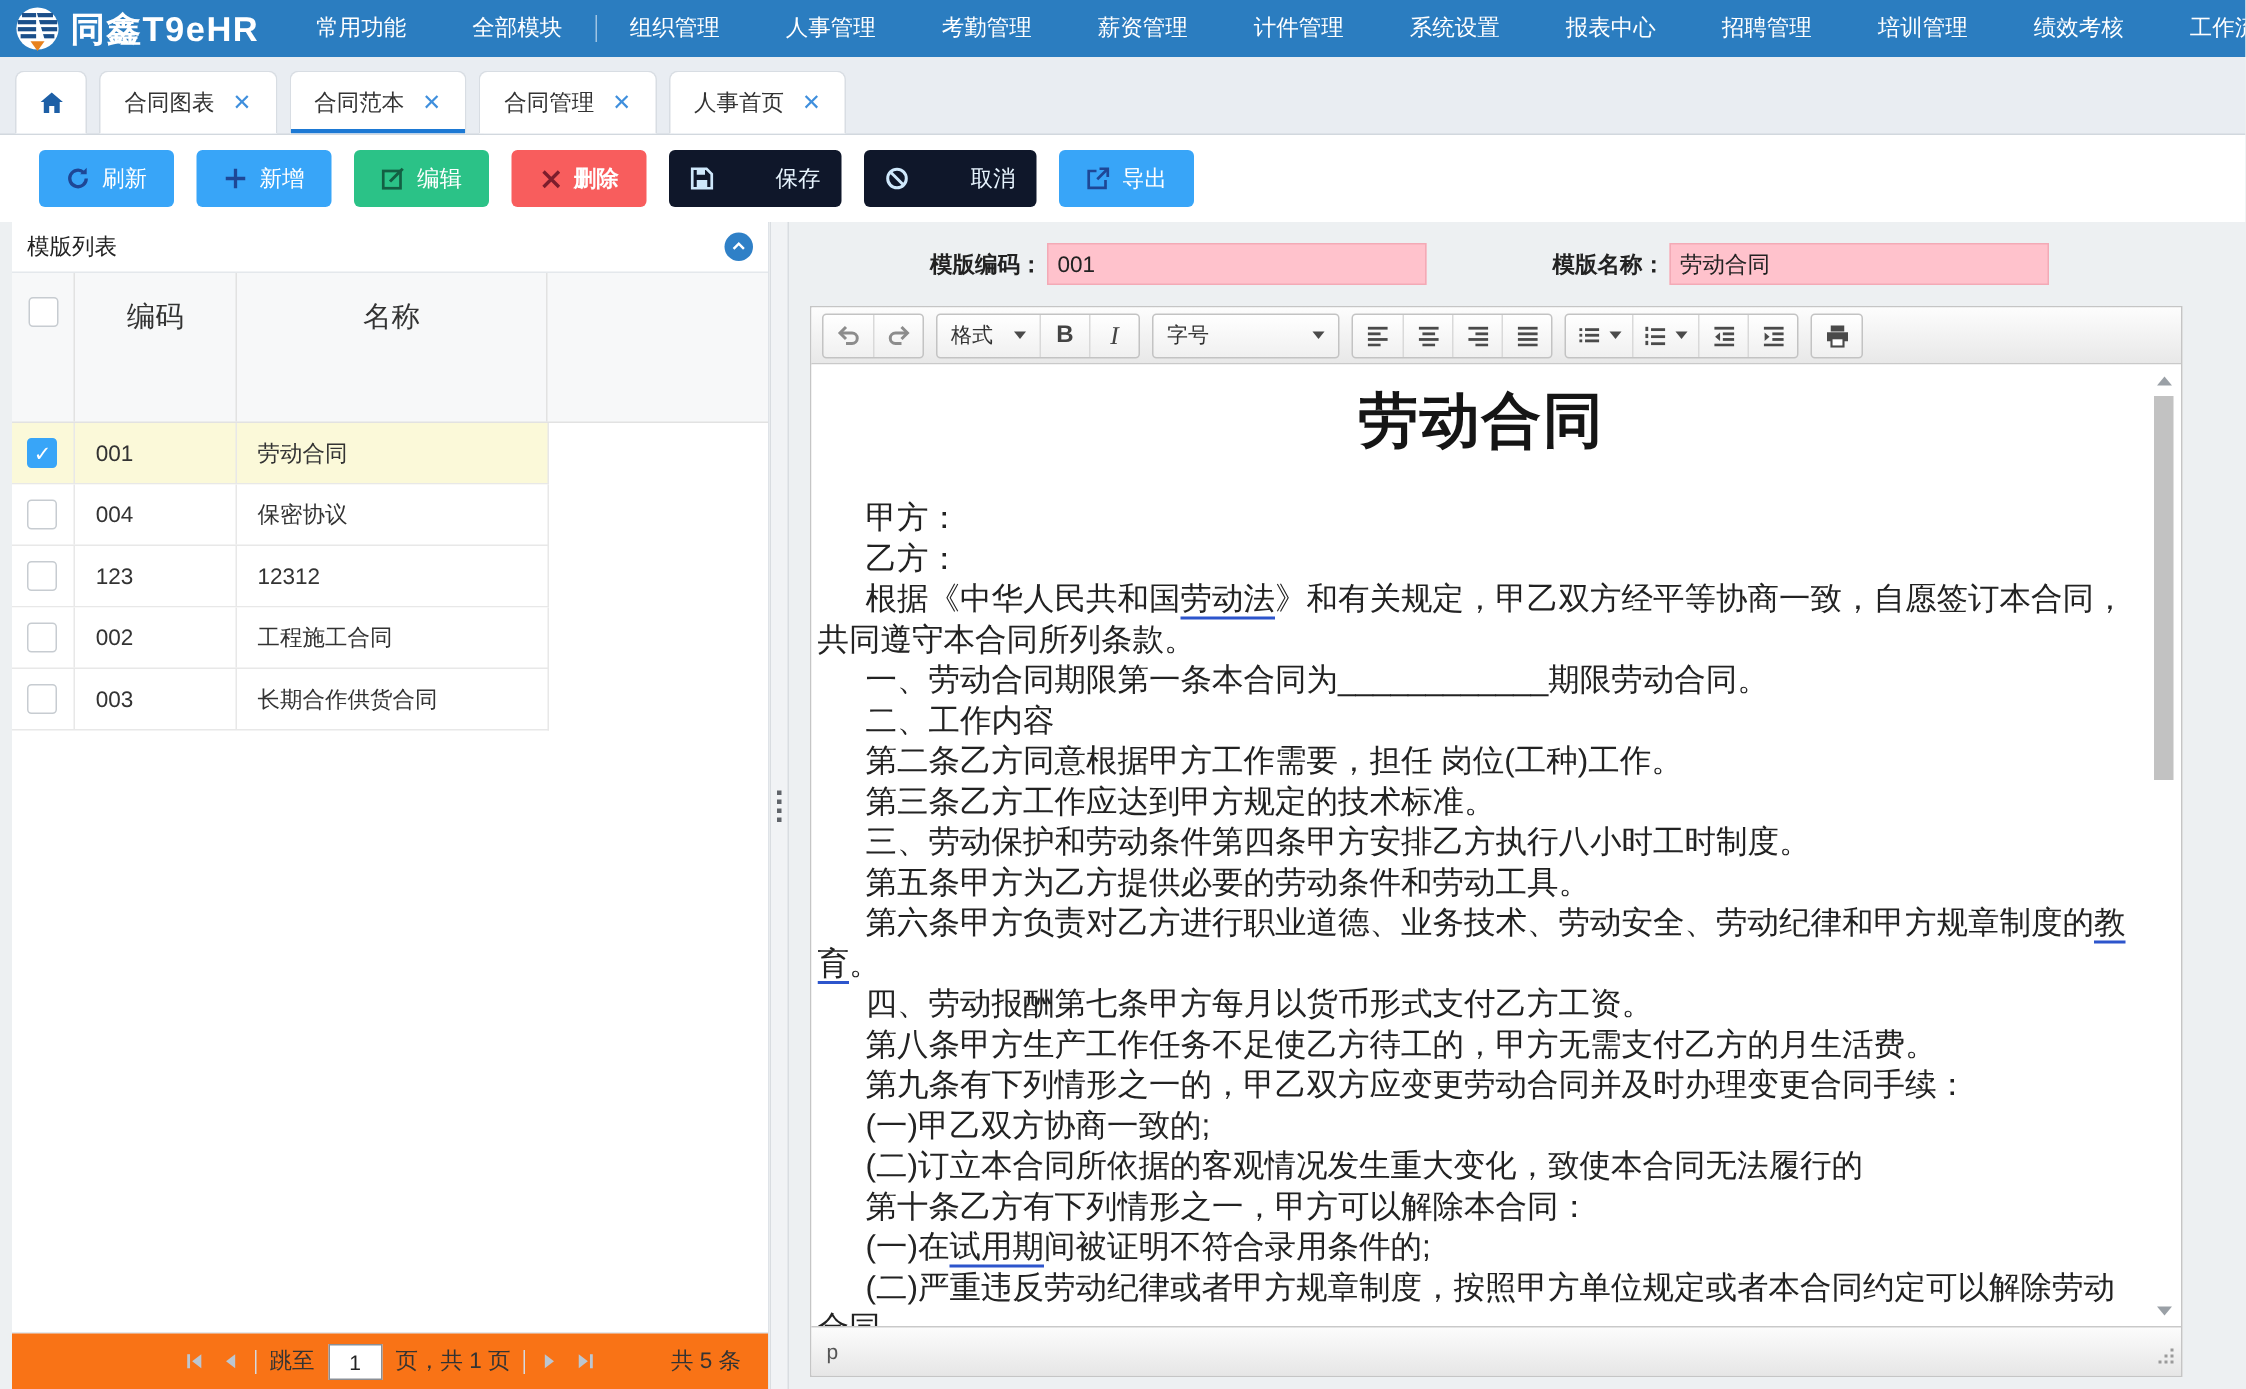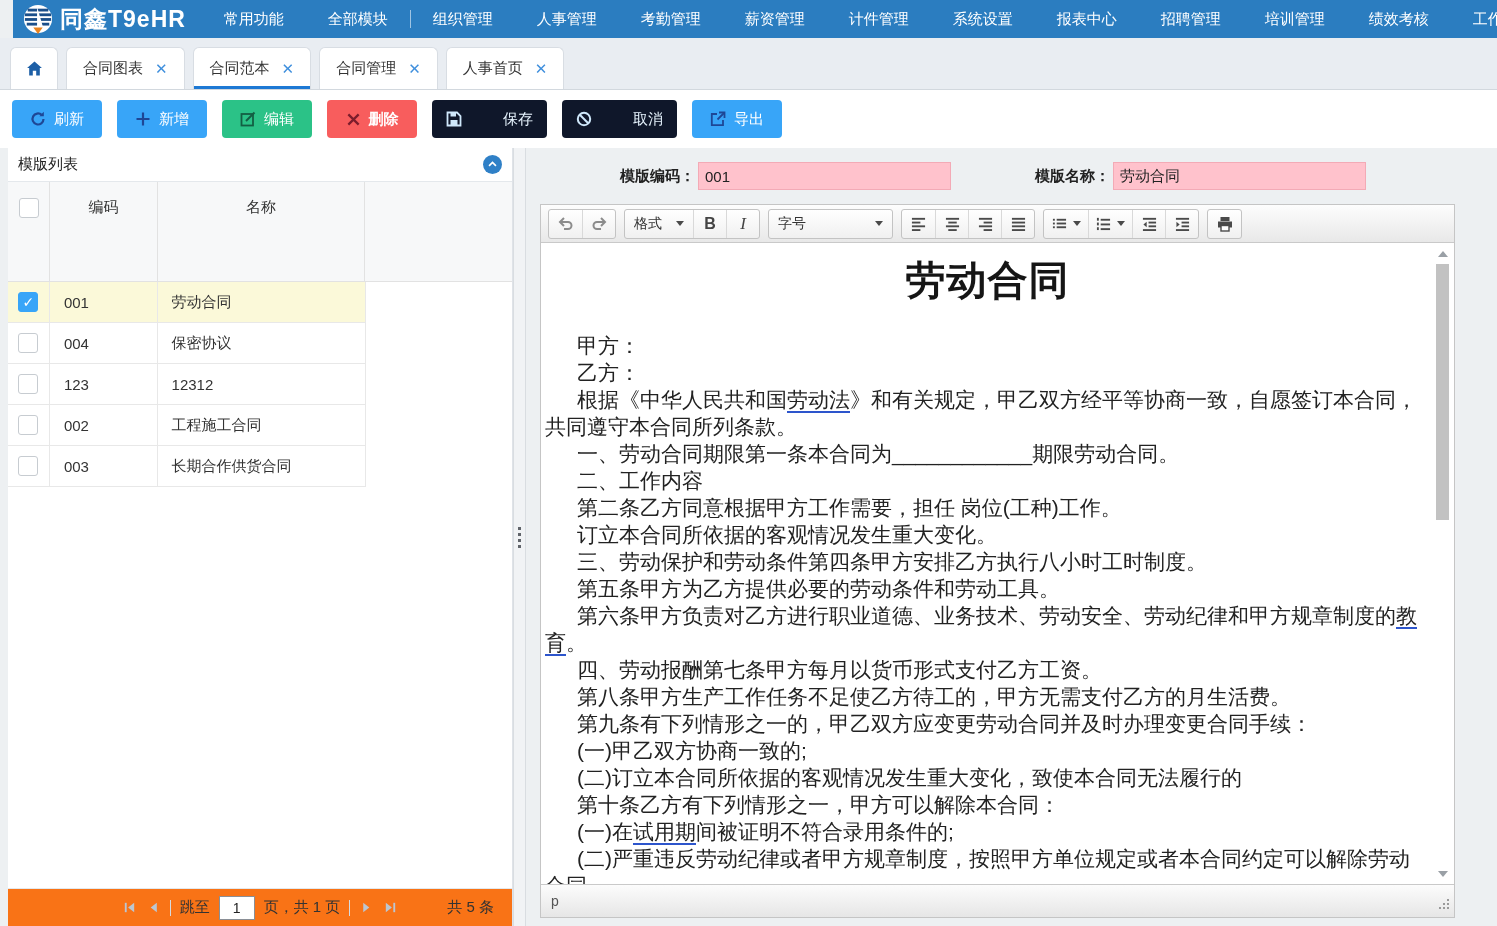--- a/index.html
+++ b/index.html
@@ -1,42 +1,42 @@
 <!DOCTYPE html>
 <html><head>
 <meta charset="utf-8">
 <style>
   * { margin:0; padding:0; box-sizing:border-box; }
   html,body { width:1497px; height:926px; overflow:hidden;
     font-family:"Liberation Sans","DejaVu Sans",sans-serif; background:#edf0f2; }
   .app { width:1497px; height:926px; position:relative; display:flex; flex-direction:column; }
 
   
-  .topnav { height:38px; background:#2b7dc0; display:flex; align-items:center; color:#fff; flex:0 0 auto;margin-left:13px; }
+  .topnav { height:38px; background:#2b7dc0; display:flex; align-items:center; color:#fff; flex:0 0 auto; }
   .logo { display:flex; align-items:center; gap:7px; padding:0 16px 0 10px; }
   .logo-globe { width:30px; height:30px; display:block; }
   .logo-text { font-size:23px; font-weight:bold; letter-spacing:1px; white-space:nowrap; }
   .menu { display:flex; align-items:center; height:100%; font-size:15px; }
   .menu-item { padding:0 22px; line-height:38px; cursor:pointer; white-space:nowrap; }
   .menu-divider { width:1px; height:18px; background:rgba(255,255,255,.55); }
 
   
   .tabbar { height:52px; background:#e9edf2; border-bottom:1px solid #d2d8de; display:flex;
     align-items:flex-end; padding-left:10px; gap:8px; flex:0 0 auto; }
   .tab { height:42px; background:#fff; border:1px solid #d8dde3; border-bottom:none;
     border-radius:6px 6px 0 0; display:flex; align-items:center; padding:0 16px; font-size:15px;
     color:#333; gap:12px; position:relative; cursor:pointer; }
   .tab.home { width:48px; justify-content:center; padding:0; }
   .tab.active { box-shadow:inset 0 -3px 0 #1d79d4; }
   .tab-label { white-space:nowrap; }
   .tab-close { color:#3f8fdd; font-size:15px; font-weight:bold; line-height:1; }
 
   
   .actionbar { height:58px; background:#fff; display:flex; align-items:center; gap:15px;
-    padding-left:12px; flex:0 0 auto; }
+    padding-left:26px; flex:0 0 auto; }
   .btn { height:38px; min-width:90px; border:none; border-radius:4px; color:#fff; font-size:15px;
     display:inline-flex; align-items:center; justify-content:center; gap:8px; cursor:pointer; padding:0 14px; }
   .btn svg { display:block; }
   .btn-blue  { background:#38a5f8; } .btn-blue  svg { color:#1e4796; }
   .btn-green { background:#2bc287; } .btn-green svg { color:#135f43; }
   .btn-red   { background:#f85d5d;font-weight:bold; } .btn-red   svg { color:#7c1d2c; }
   .btn-disabled { background:#0f172a; color:#e7f4fe; cursor:default;gap:41px; }
   .btn-disabled svg { color:#cfe8fb; }
 
   
@@ -44,21 +44,21 @@
 
   
   .left-panel { width:505px; margin-left:8px; background:#fff; position:relative;
     border-right:1px solid #dfe3e8; display:flex; flex-direction:column; }
   .panel-header { height:34px; border-bottom:1px solid #e4e8ec; display:flex; align-items:center;
     justify-content:space-between; padding:0 10px; font-weight:normal; font-size:15px; color:#222; flex:0 0 auto;}
   .collapse-btn { width:19px; height:19px; border-radius:50%; background:#2f80c7; display:flex;
     align-items:center; justify-content:center; cursor:pointer; }
   .grid { flex:1; overflow:hidden; }
   .grid-header { height:100px; background:#f7f8f9; display:flex; border-bottom:1px solid #e2e2e2; }
-  .gh-cell { border-right:1px solid #e2e2e2; padding-top:16px; text-align:center; font-size:15px; color:#333; }
+  .gh-cell { border-right:1px solid #e2e2e2; padding-top:16px; text-align:center; font-size:19px; color:#333; }
   .gh-cb { width:42px; } .gh-code { width:108px; } .gh-name { width:207px; }
   .gh-rest { flex:1; border-right:none; }
   .cb { width:20px; height:20px; border:1px solid #c7ccd1; border-radius:3px; background:#fff;
     display:inline-flex; align-items:center; justify-content:center; cursor:pointer;
     font-size:14px; color:#fff; line-height:1; }
   .cb.checked { background:#38a5f8; border-color:#38a5f8; }
   .gh-cb .cb { margin-top:0; }
   .grid-row { width:358px; height:41px; display:flex; border-bottom:1px solid #e8e8e8;
     border-right:1px solid #e8e8e8; cursor:pointer; background:#fff; }
   .grid-row.selected { background:#fbf9d9; }
@@ -470,21 +470,21 @@
         <div class="ed-content">
           <div class="doc">
             <h1 class="doc-title">劳动合同</h1>
             <div id="doc-paragraphs">
                 <p><span>甲方：</span></p>
                 <p><span>乙方：</span></p>
                 <p><span>根据《中华人民共和国</span><span class="doc-link">劳动法</span><span>》和有关规定，甲乙双方经平等协商一致，自愿签订本合同，共同遵守本合同所列条款。</span></p>
                 <p><span>一、劳动合同期限第一条本合同为____________期限劳动合同。</span></p>
                 <p><span>二、工作内容</span></p>
                 <p><span>第二条乙方同意根据甲方工作需要，担任 岗位(工种)工作。</span></p>
-                <p><span>订立本合同所依据的客观情况发生重大变化。</span></p>
+                <p><span>第三条乙方工作应达到甲方规定的技术标准。</span></p>
                 <p><span>三、劳动保护和劳动条件第四条甲方安排乙方执行八小时工时制度。</span></p>
                 <p><span>第五条甲方为乙方提供必要的劳动条件和劳动工具。</span></p>
                 <p><span>第六条甲方负责对乙方进行职业道德、业务技术、劳动安全、劳动纪律和甲方规章制度的</span><span class="doc-link">教育</span><span>。</span></p>
                 <p><span>四、劳动报酬第七条甲方每月以货币形式支付乙方工资。</span></p>
                 <p><span>第八条甲方生产工作任务不足使乙方待工的，甲方无需支付乙方的月生活费。</span></p>
                 <p><span>第九条有下列情形之一的，甲乙双方应变更劳动合同并及时办理变更合同手续：</span></p>
                 <p><span>(一)甲乙双方协商一致的;</span></p>
                 <p><span>(二)订立本合同所依据的客观情况发生重大变化，致使本合同无法履行的</span></p>
                 <p><span>第十条乙方有下列情形之一，甲方可以解除本合同：</span></p>
                 <p><span>(一)在</span><span class="doc-link">试用期</span><span>间被证明不符合录用条件的;</span></p>

